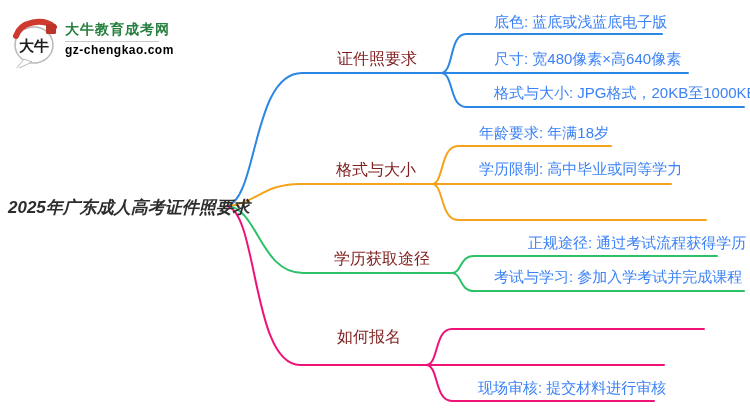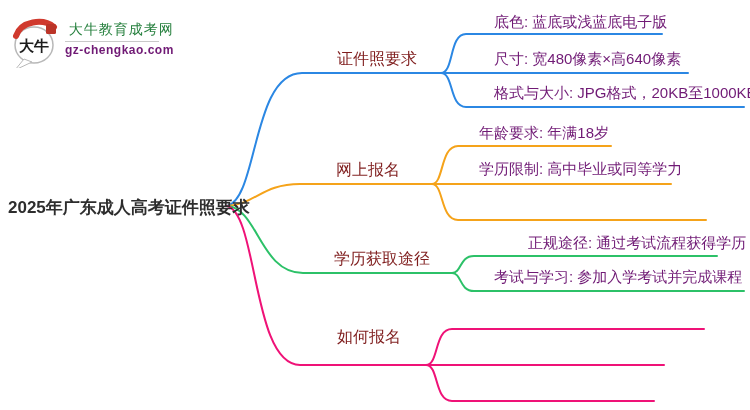--- a/index.html
+++ b/index.html
@@ -6,29 +6,29 @@
   .stage{
     position:relative;width:750px;height:410px;background:#ffffff;
     overflow:hidden;font-family:"Liberation Sans","DejaVu Sans",sans-serif;
   }
   .links{position:absolute;left:0;top:0;}
   .links path{fill:none;stroke-width:2;stroke-linecap:round;}
   .node{
     position:absolute;white-space:nowrap;color:#3a3a3a;
     font-family:"Liberation Sans","DejaVu Sans",sans-serif;
   }
-  .root{font-size:17px;font-weight:600;color:#2d2d2d;}
+  .root{font-size:17px;font-weight:600;color:#2d2d2d;font-style:italic;}
   .branch{font-size:16px;font-weight:400;color:#7f1d1d;}
-  .leaf{font-size:15px;font-weight:400;color:#701a75;}
+  .leaf{font-size:15px;font-weight:400;color:#3b82f6;}
   .logo{position:absolute;left:10px;top:12px;display:flex;align-items:flex-start;}
   .logo-mark{width:50px;height:56px;}
   .logo-text{margin-left:5px;margin-top:9px;}
-  .logo-name{font-size:14px;font-weight:400;color:#27803f;letter-spacing:1px;text-align:right;}
+  .logo-name{font-size:14px;font-weight:700;color:#27803f;letter-spacing:1px;}
   .logo-rule{height:1px;background:#c9c9c9;margin:2px 0 1px 0;width:94px;}
-  .logo-url{font-size:12px;font-weight:700;color:#701a75;letter-spacing:0.5px;}
+  .logo-url{font-size:12px;font-weight:700;color:#000000;letter-spacing:0.5px;}
 </style>
 </head>
 <body>
 
 <div class="stage">
 
   <svg class="links" width="750" height="410" viewBox="0 0 750 410">
 
     <path d="M227,206 C258,199 252,73 302,73 L441,73" stroke="#2B87E3"></path>
     <path d="M441,73 C454,73 449,34 466,34 L662,34" stroke="#2B87E3"></path>
@@ -65,23 +65,24 @@
     </div>
   </div>
 
   <div class="node root" style="left:8px;top:196px">2025年广东成人高考证件照要求</div>
 
   <div class="node branch" style="left:337px;top:49px">证件照要求</div>
   <div class="node leaf" style="left:494px;top:13px">底色: 蓝底或浅蓝底电子版</div>
   <div class="node leaf" style="left:494px;top:50px">尺寸: 宽480像素×高640像素</div>
   <div class="node leaf" style="left:494px;top:84px">格式与大小: JPG格式，20KB至1000KB</div>
 
-  <div class="node branch" style="left:336px;top:160px">网上报名</div>
+  <div class="node branch" style="left:336px;top:160px">格式与大小</div>
   <div class="node leaf" style="left:479px;top:124px">年龄要求: 年满18岁</div>
   <div class="node leaf" style="left:479px;top:160px">学历限制: 高中毕业或同等学力</div>
 
   <div class="node branch" style="left:334px;top:249px">学历获取途径</div>
   <div class="node leaf" style="left:528px;top:234px">正规途径: 通过考试流程获得学历</div>
   <div class="node leaf" style="left:494px;top:268px">考试与学习: 参加入学考试并完成课程</div>
 
   <div class="node branch" style="left:337px;top:327px">如何报名</div>
+  <div class="node leaf" style="left:478px;top:379px">现场审核: 提交材料进行审核</div>
 
 </div>
 
 </body></html>

